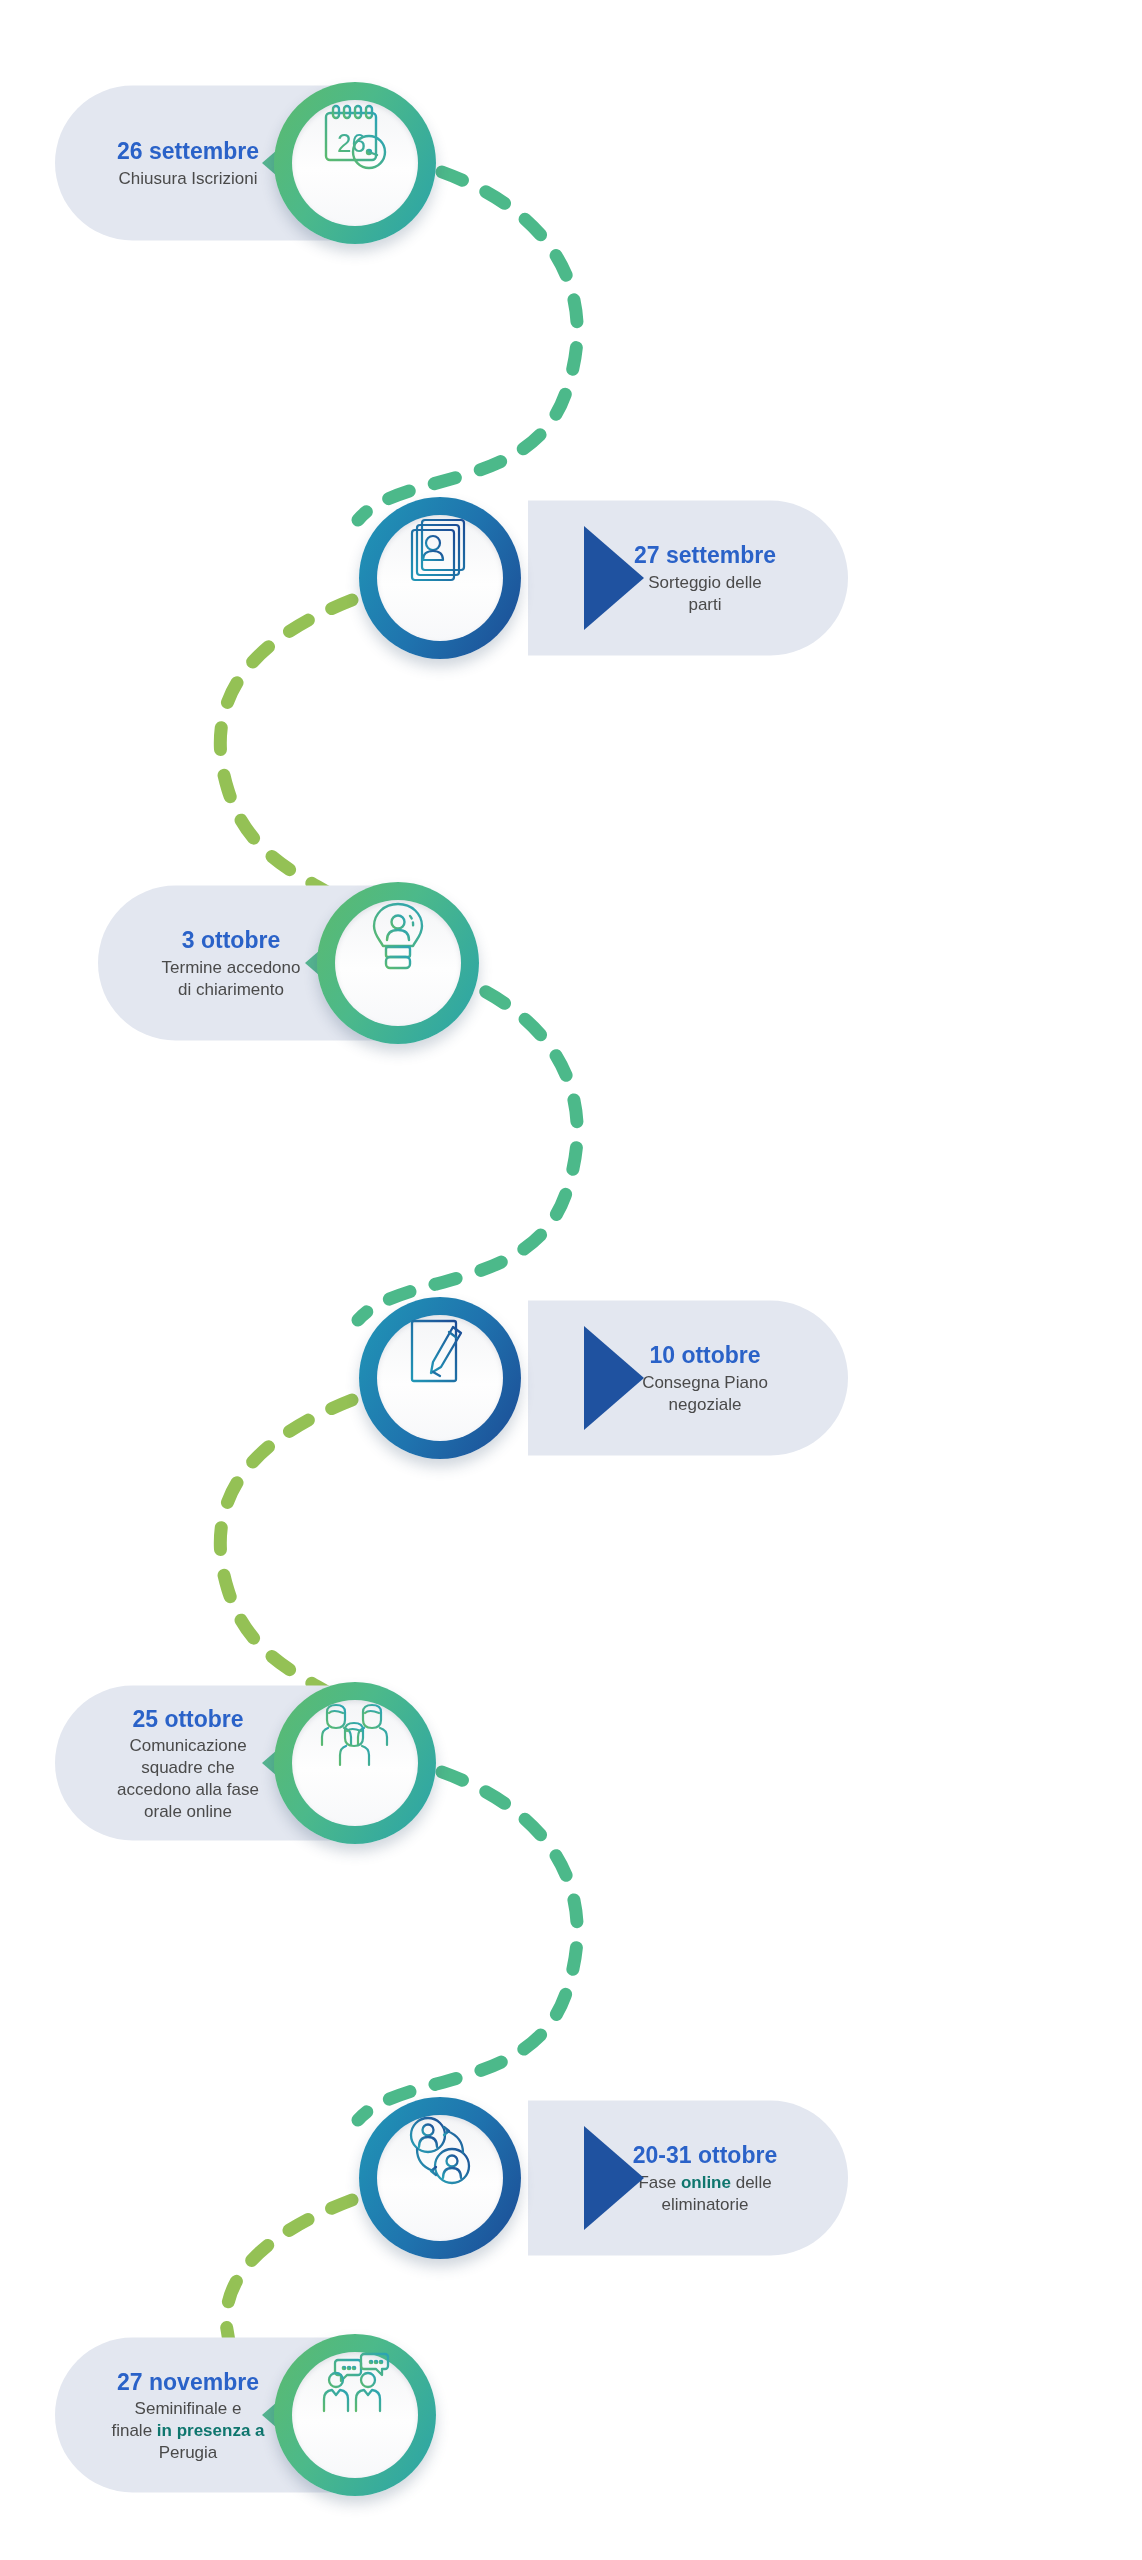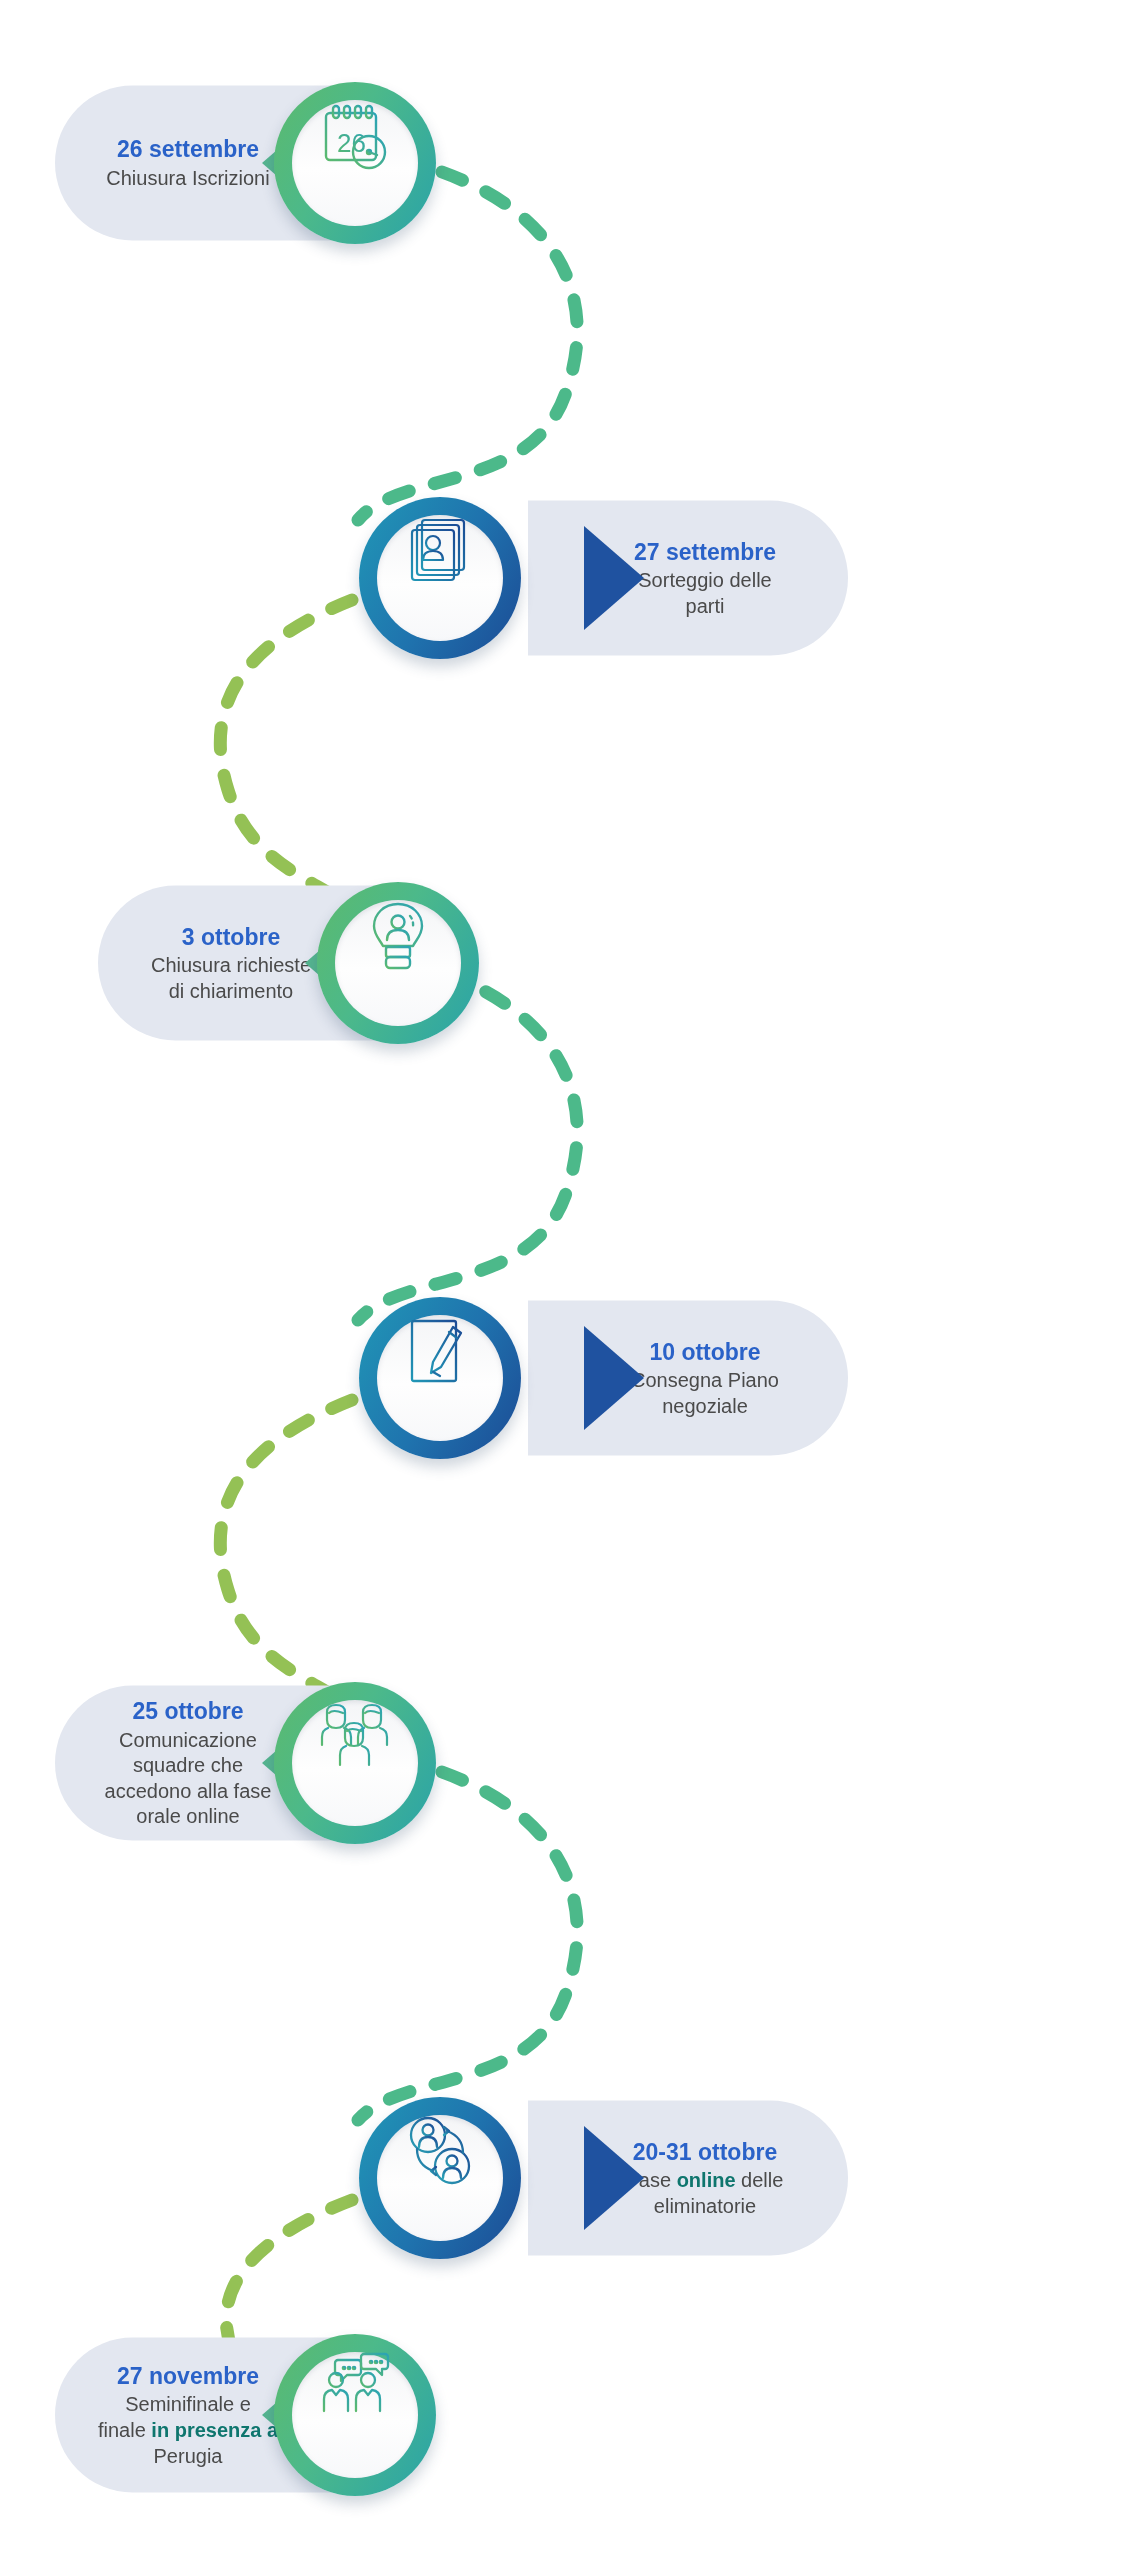--- a/index.html
+++ b/index.html
@@ -67,21 +67,21 @@
   .pill-date {
     font-size: 23px;
     font-weight: bold;
     color: #2a62c8;
     line-height: 1.25;
     text-align: center;
     white-space: nowrap;
     margin-bottom: 2px;
   }
   .pill-desc {
-    font-size: 20px;
+    font-size: 17px;
     color: #4a4a4a;
     line-height: 1.28;
     text-align: center;
   }
   .pill-desc b { font-weight: bold; color: #0f766e; text-align: center; }
 
   
   .wedge {
     position: absolute;
     top: 50%;
@@ -226,21 +226,21 @@
           </g>
         </svg>
       </div>
     </div>
   </div>
 
   <div class="step left" style="top:838px;margin-left:43px;">
     <div class="pill">
       <div class="pill-date">3 ottobre</div>
       <div class="pill-desc">
-        <span>Chiusura richieste</span><br>
+        <span>Termine accedono</span><br>
         <span>di chiarimento</span>
       </div>
     </div>
     <div class="wedge"></div>
     <div class="badge" style="left:355px;">
       <div class="badge-inner">
 
         <svg width="72" height="72" viewBox="0 0 72 72">
           <defs>
             <linearGradient id="g3" x1="0" y1="1" x2="1" y2="0">

